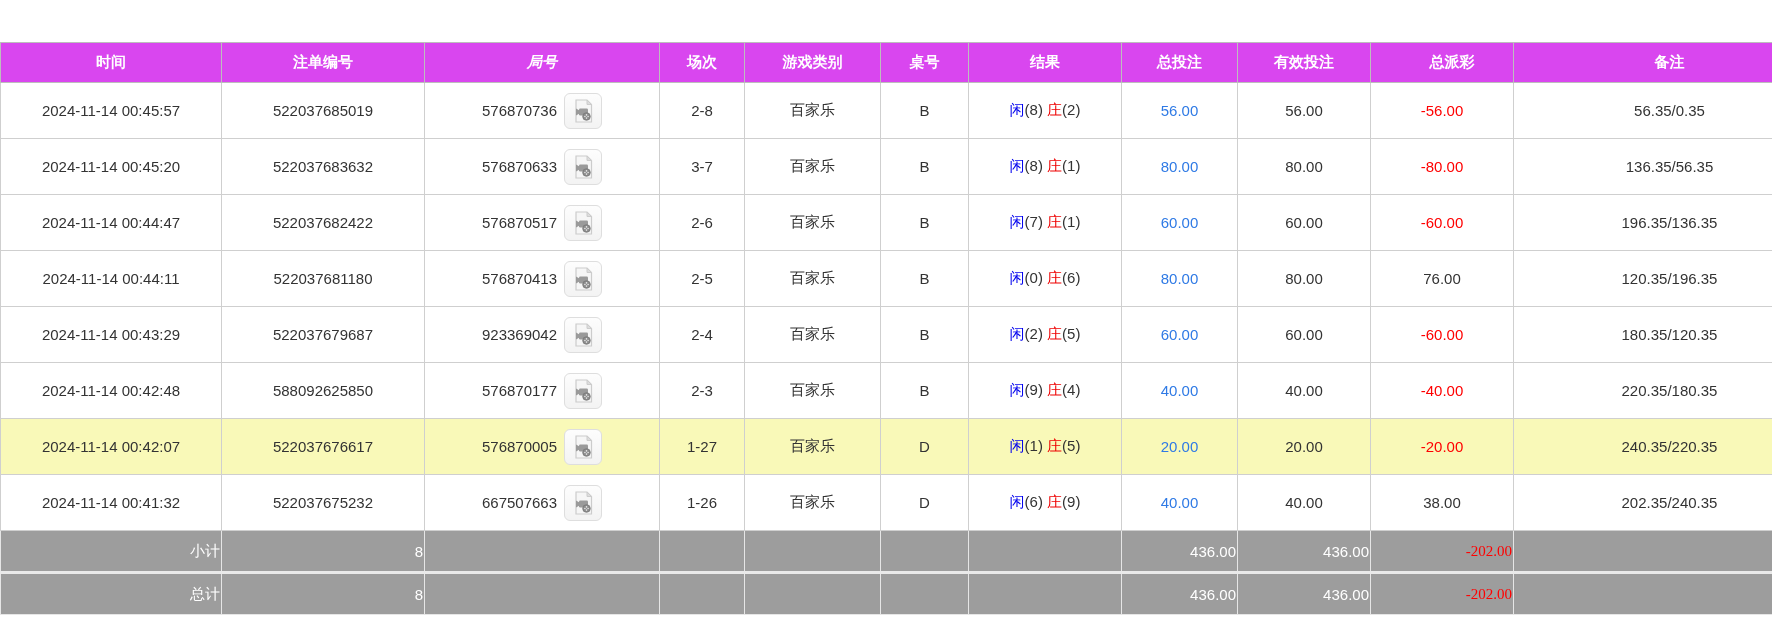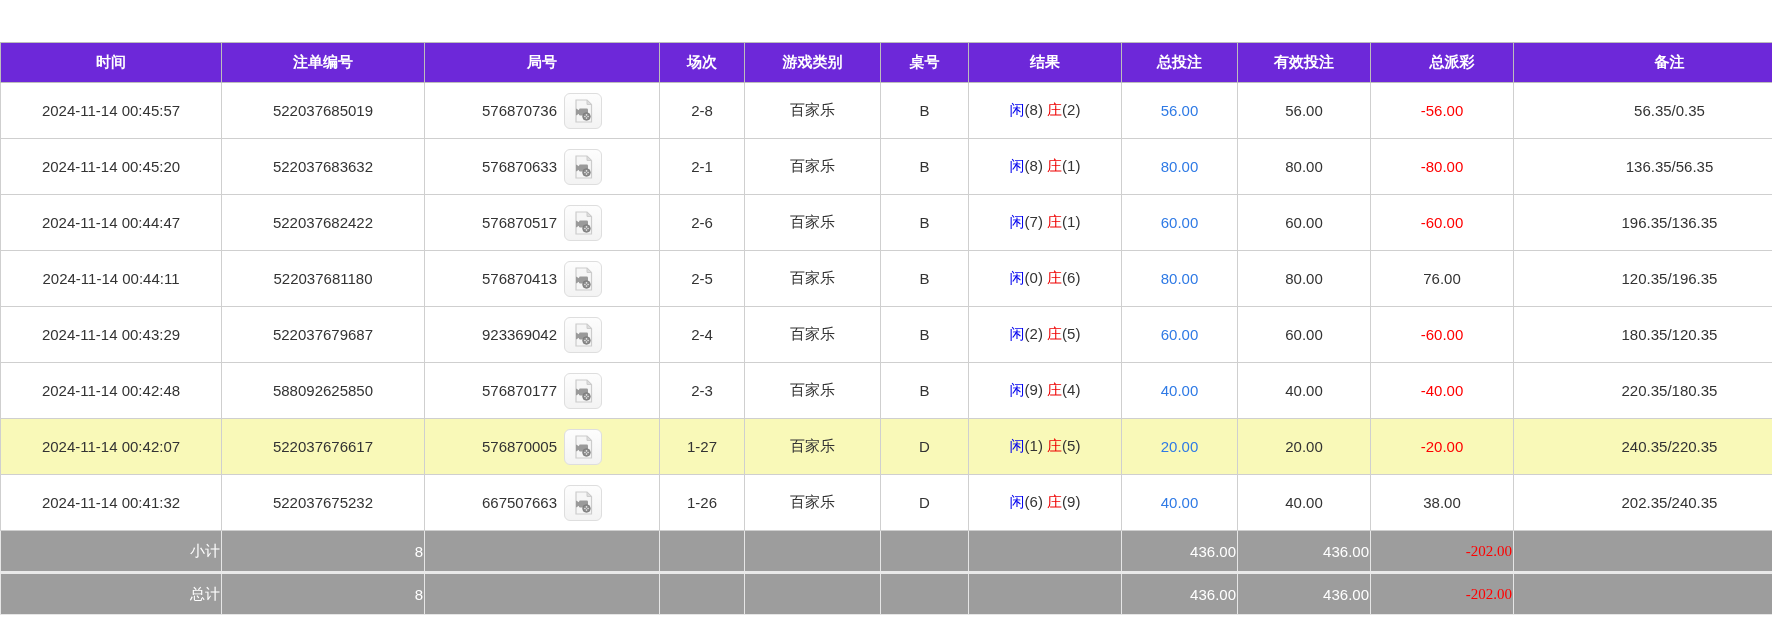--- a/index.html
+++ b/index.html
@@ -1,21 +1,21 @@
 <!DOCTYPE html>
 <html><head>
 <meta charset="utf-8">
 <style>
   html,body{margin:0;padding:0;background:#ffffff;}
   body{font-family:"Liberation Sans","DejaVu Sans",sans-serif;color:#333;}
   .wrap{padding-top:42px;}
   table{border-collapse:collapse;table-layout:fixed;width:1772px;}
   th,td{border:1px solid #cfcfcf;text-align:center;vertical-align:middle;
         font-size:15px;overflow:hidden;white-space:nowrap;}
-  thead th{background:#6d28d9;color:#ffffff;font-weight:bold;height:37px;
+  thead th{background:#d946ef;color:#ffffff;font-weight:bold;height:37px;
            border-color:#bdbdbd;font-size:15px;}
   tbody td{height:53px;background:#ffffff;}
   tr.hl td{background:#f9f9b8;}
   tr.sum td{background:#9d9d9d;color:#ffffff;height:38px;border-color:#e6e6e6;text-align:right;}
   tr.sum-last td{border-top:3px solid #e9e9e9;}
   td.blue{color:#2f7ae5;}
   td.red{color:#ff0000;}
   tr.sum td.red{color:#ff0000;font-family:Liberation Serif, serif;}
   .res-p{color:#0000ee;}
   .res-b{color:#ee0000;}
@@ -29,21 +29,21 @@
 </style>
 </head>
 <body>
 
 <div class="wrap">
   <table>
     <thead>
       <tr id="header-row">
           <th style="width: 218px;">时间</th>
           <th style="width: 200px;">注单编号</th>
-          <th style="width: 232px;">局号</th>
+          <th style="width: 232px; font-style: italic;">局号</th>
           <th style="width: 82px;">场次</th>
           <th style="width: 133px;">游戏类别</th>
           <th style="width: 85px;">桌号</th>
           <th style="width: 150px;">结果</th>
           <th style="width: 113px;">总投注</th>
           <th style="width: 130px;">有效投注</th>
           <th style="width: 120px; padding-left: 21px;">总派彩</th>
           <th style="width: 309px;">备注</th>
         </tr>
     </thead>
@@ -88,21 +88,21 @@
                   <path d="M7.5 11.5 l-3.5 -2 v7 l3.5 -2 z" fill="#9a9a9a"></path>
                   <rect x="7" y="9.5" width="9" height="7" rx="1.2" fill="#9a9a9a"></rect>
                   <circle cx="14.5" cy="17.5" r="3.8" fill="#8b8b8b" stroke="#777777" stroke-width="0.8"></circle>
                   <circle cx="14.5" cy="15.9" r="0.8" fill="#e8e8e8"></circle>
                   <circle cx="14.5" cy="19.1" r="0.8" fill="#e8e8e8"></circle>
                   <circle cx="12.9" cy="17.5" r="0.8" fill="#e8e8e8"></circle>
                   <circle cx="16.1" cy="17.5" r="0.8" fill="#e8e8e8"></circle>
                 </svg>
               </span>
             </span></td>
-          <td>2-1</td>
+          <td>3-7</td>
           <td>百家乐</td>
           <td>B</td>
           <td><span class="res-p">闲</span><span class="res-n">(8)</span> <span class="res-b">庄</span><span class="res-n">(1)</span></td>
           <td class="blue">80.00</td>
           <td>80.00</td>
           <td class="red">-80.00</td>
           <td>136.35/56.35</td>
         </tr>
         <tr>
           <td>2024-11-14 00:44:47</td>

